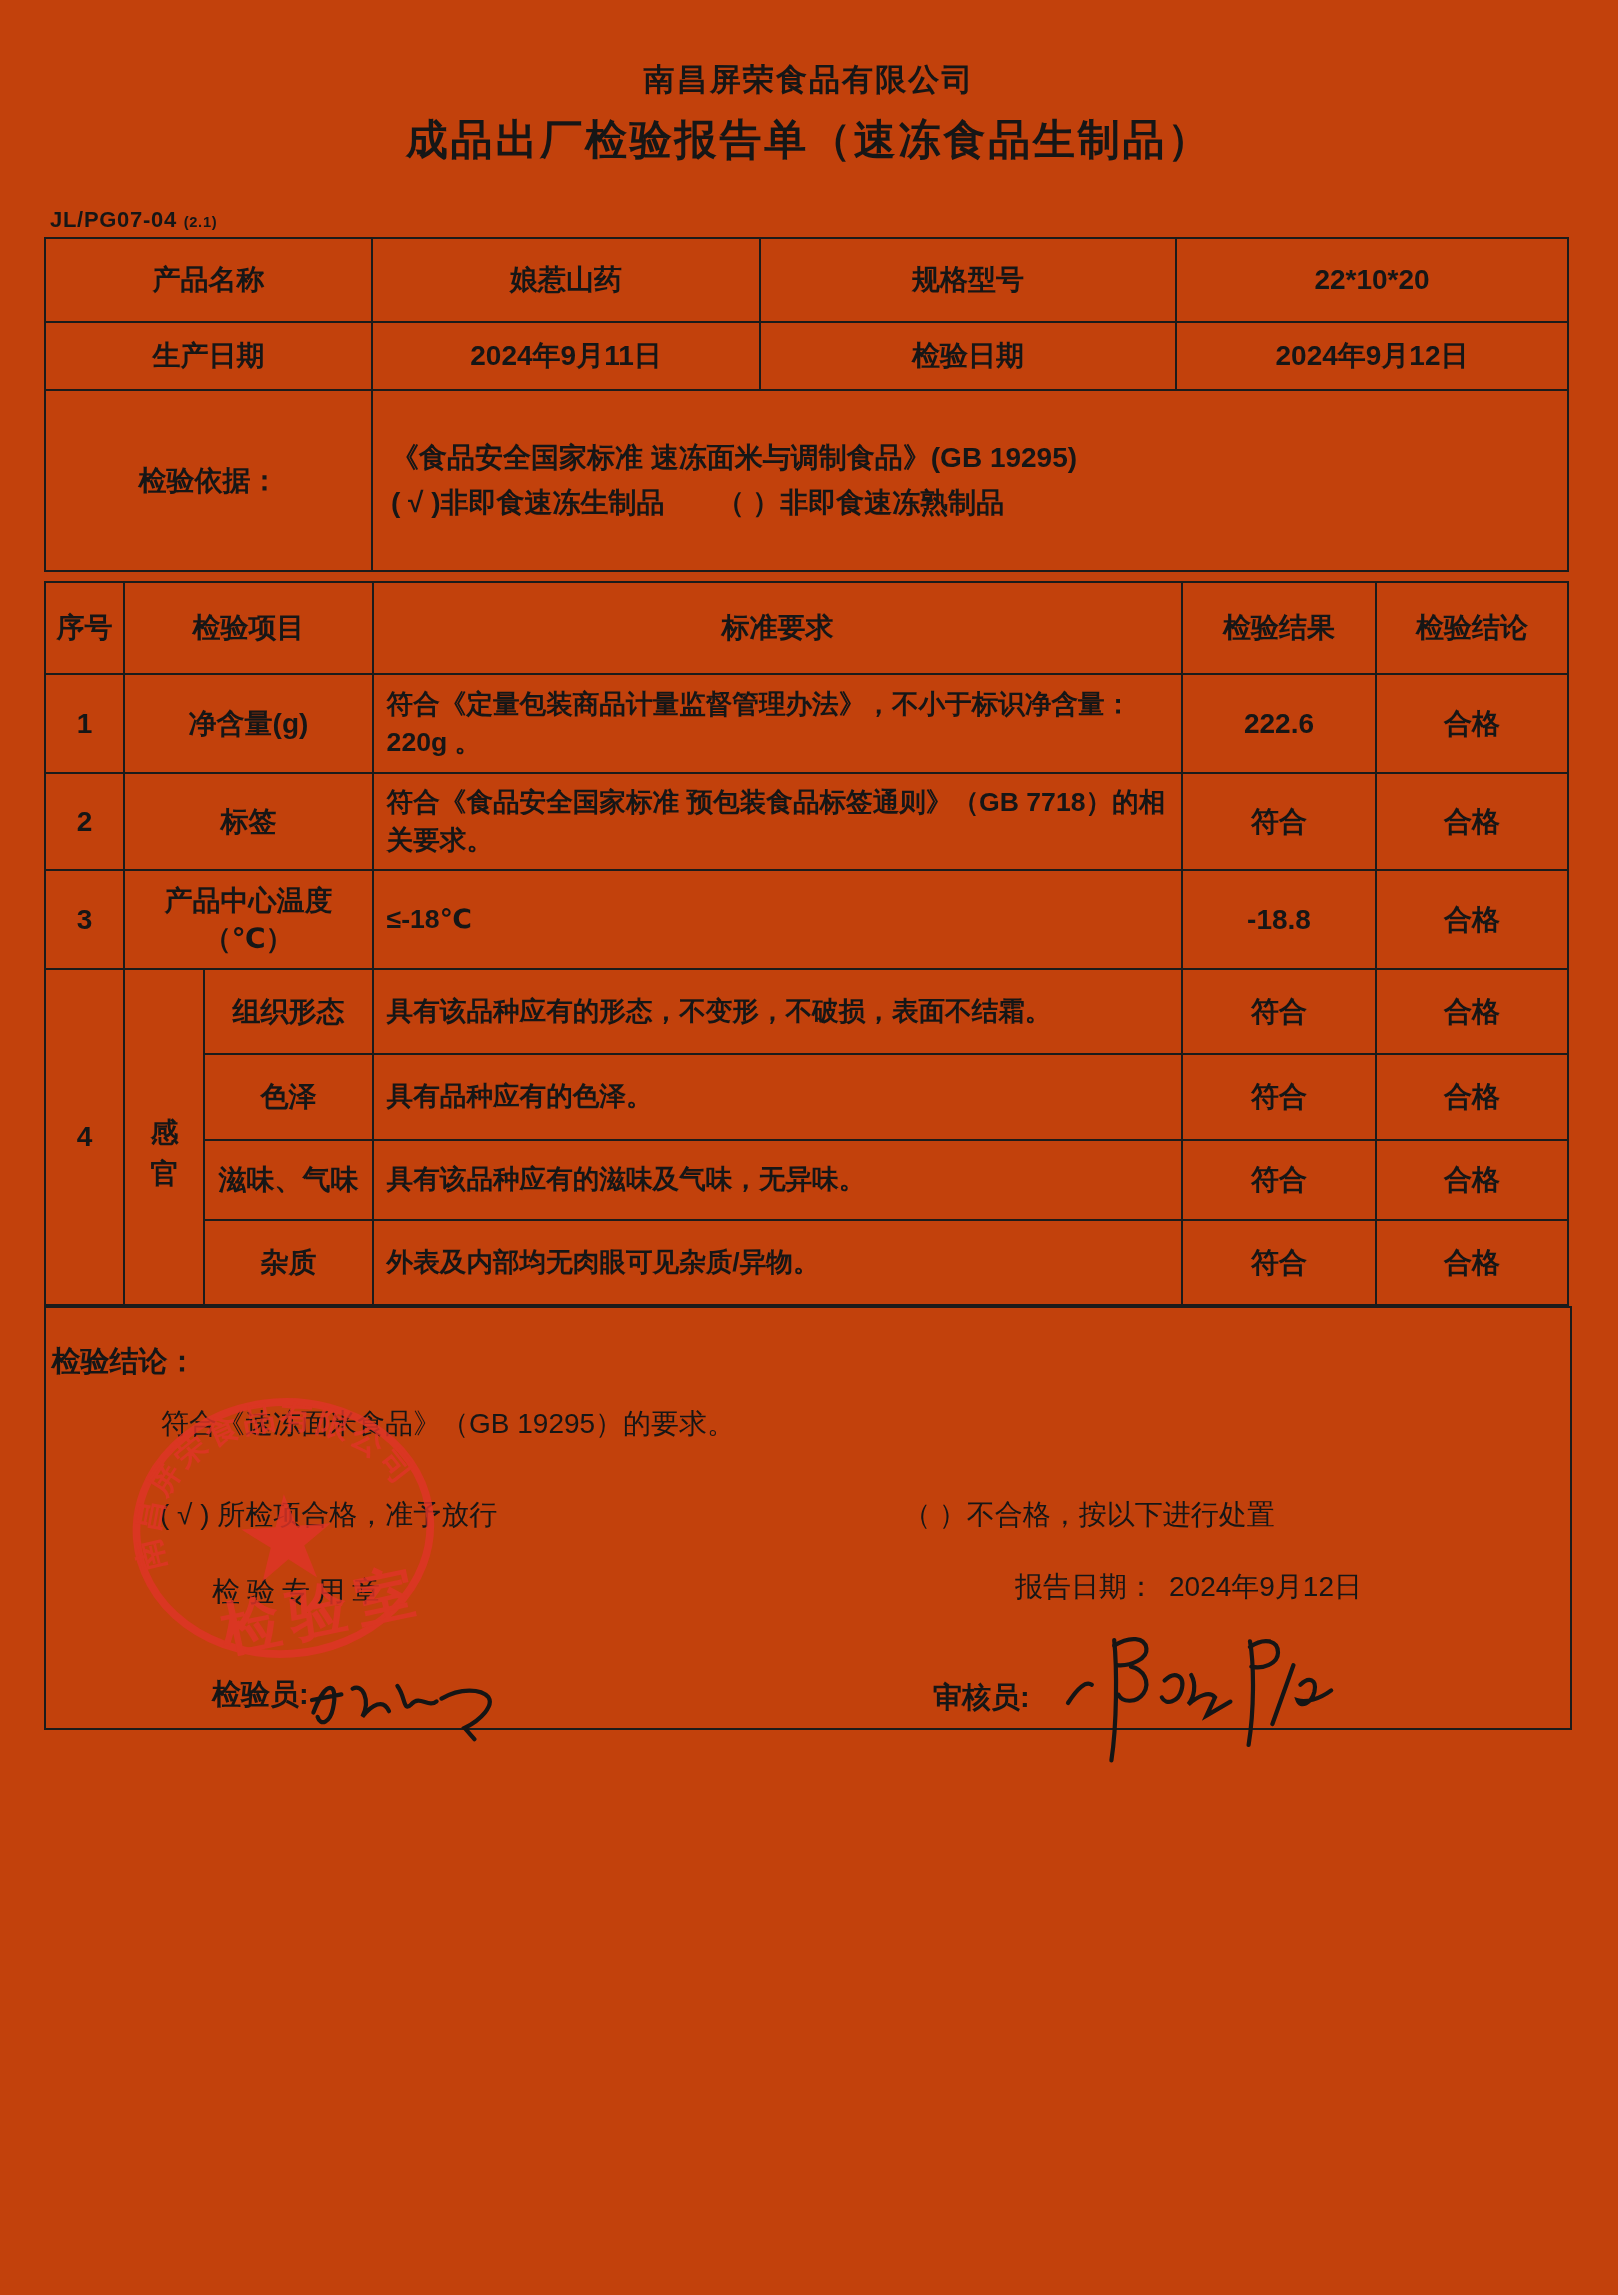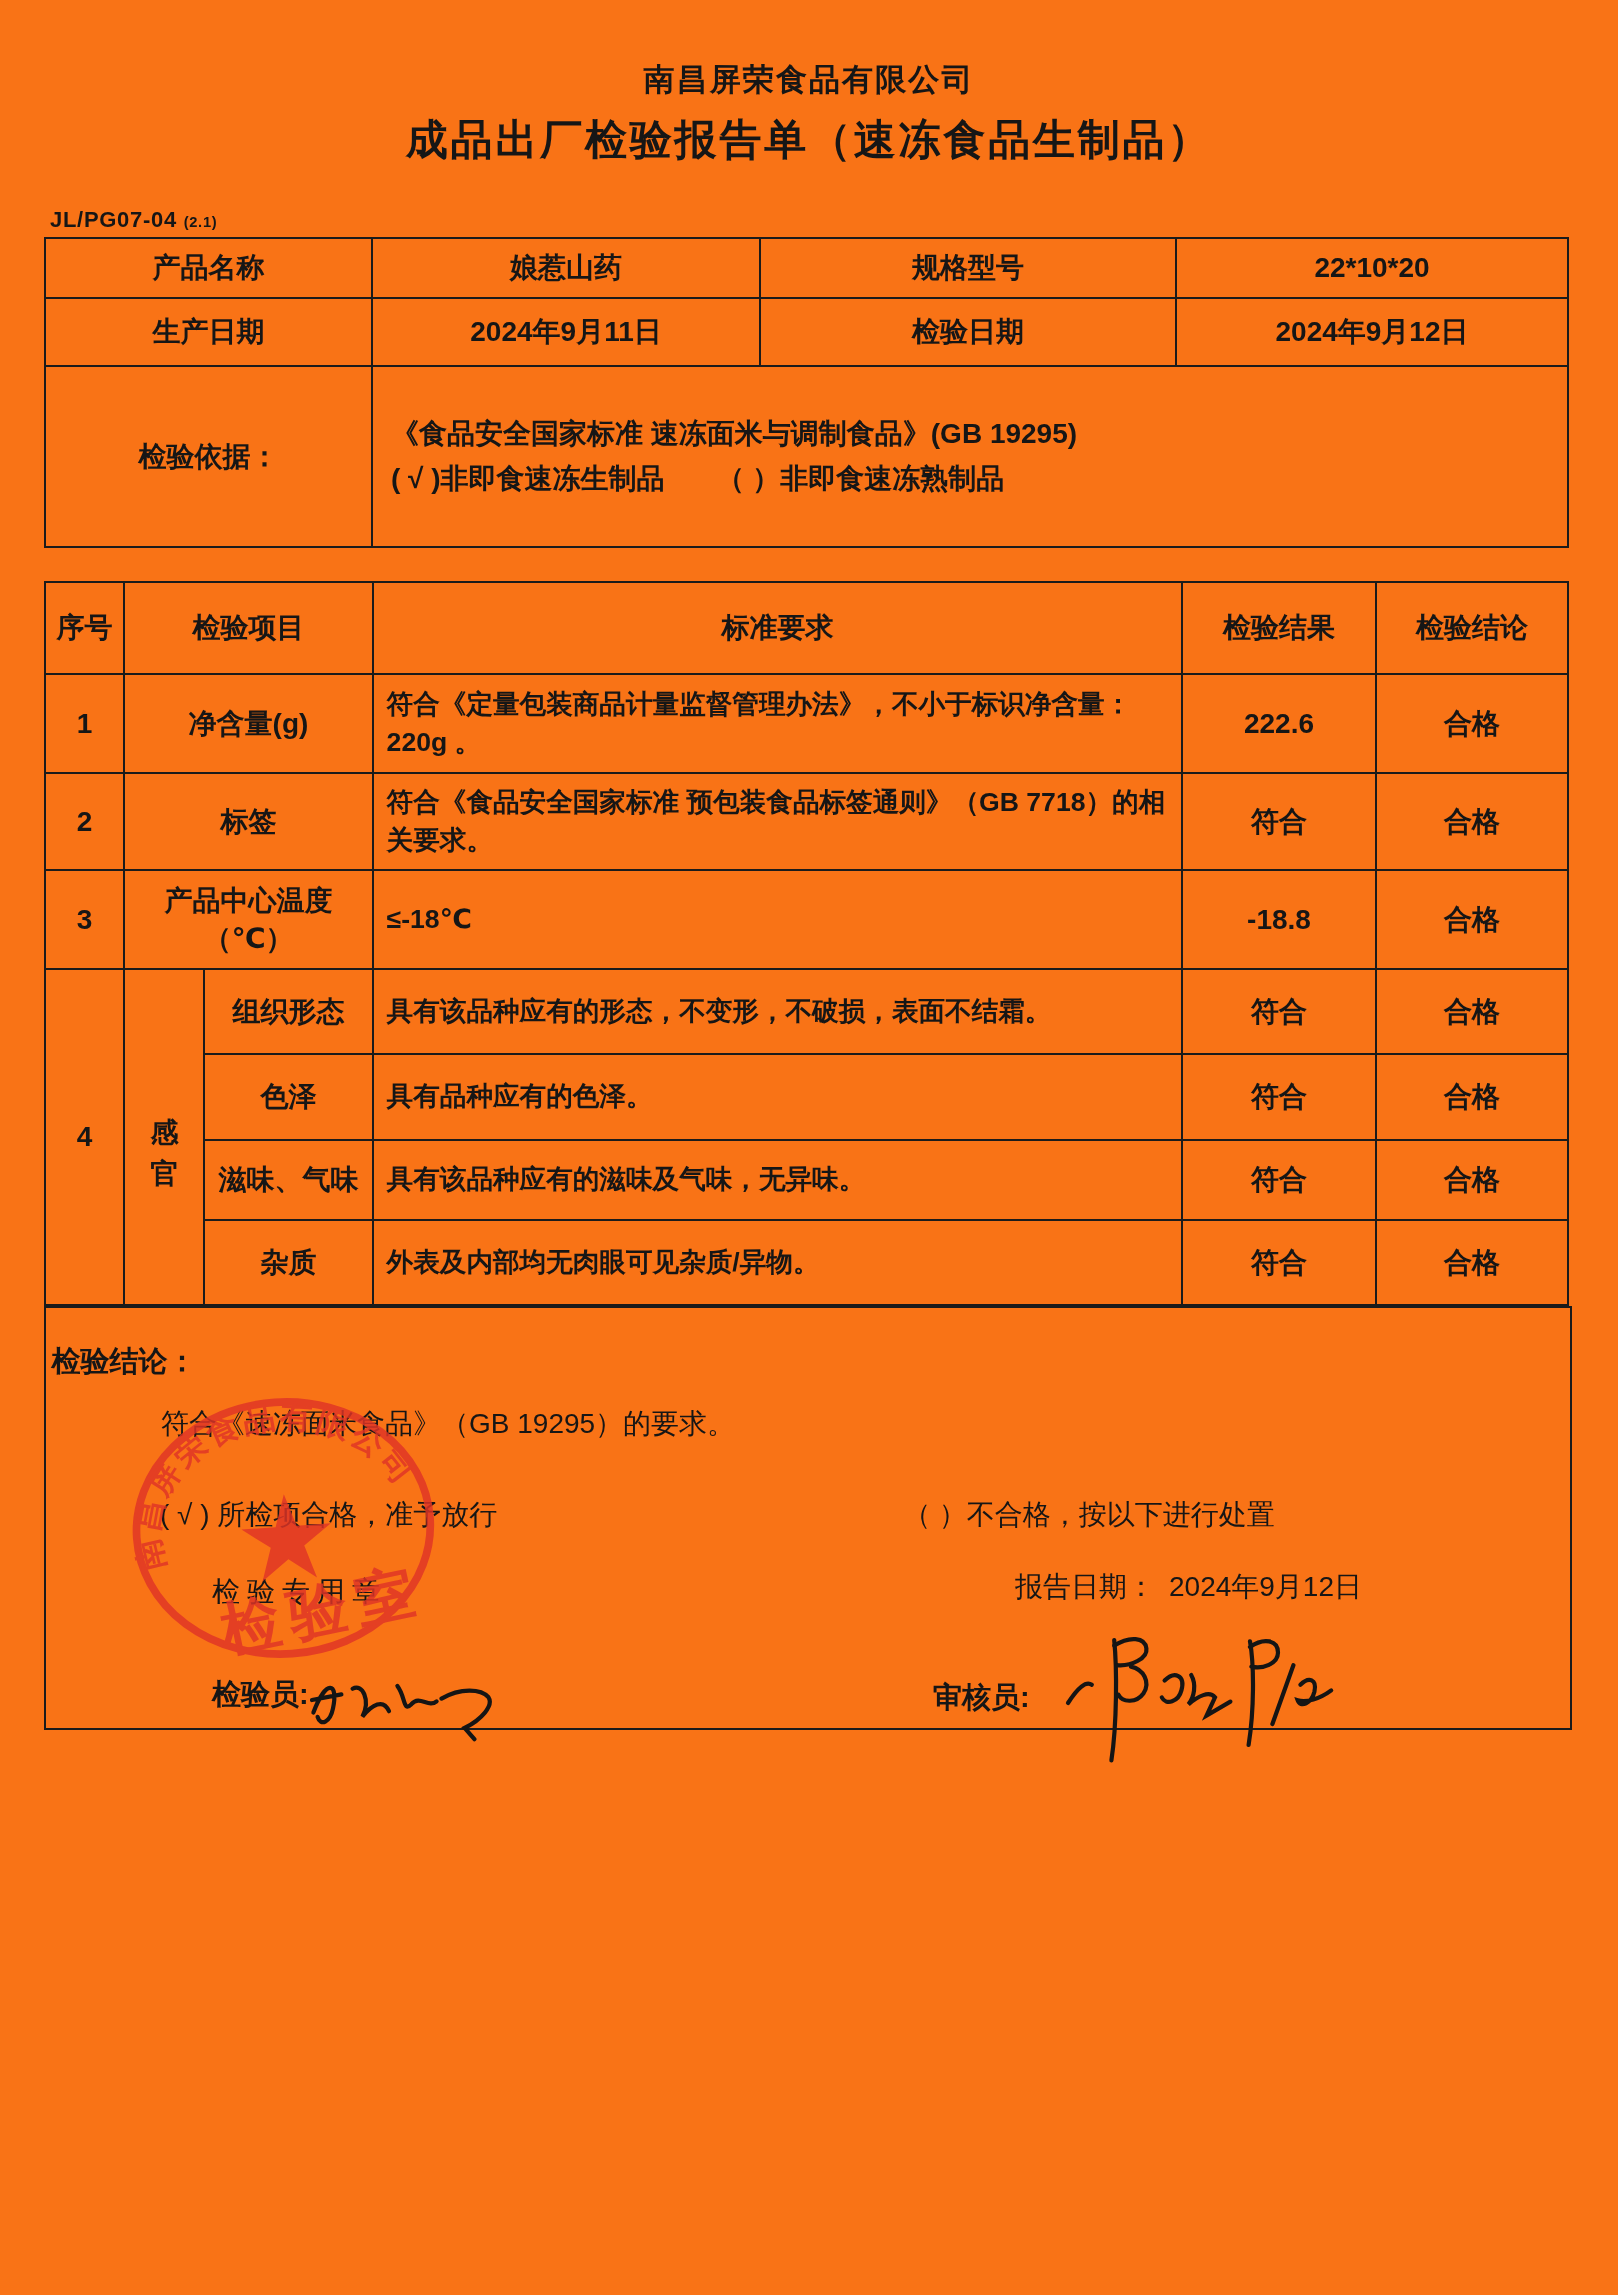--- a/index.html
+++ b/index.html
@@ -1,19 +1,19 @@
 <!DOCTYPE html>
 <html style="font-size:11.2px"><head>
 <meta charset="utf-8">
 <style>
   html,body{margin:0;padding:0;background:#ffffff;}
   .page{
     position:relative;
     width:1618px;height:2295px;
-    background:#f97316;
+    background:#c2410c;
     font-family:"Liberation Sans","DejaVu Sans",sans-serif;
     color:#161616;
     overflow:hidden;
   }
   .company{
     position:absolute;top:59px;left:0;width:100%;
     text-align:center;font-size:31px;font-weight:600;letter-spacing:2.1px;
   }
   .title{
     position:absolute;top:112px;left:0;width:100%;
@@ -68,21 +68,21 @@
   <div class="formcode"><span>JL/PG07-04</span> <span class="ver">(2.1)</span></div>
 
   <table class="t1">
     <colgroup>
         <col style="width:327px">
         <col style="width:388px">
         <col style="width:416px">
         <col style="width:392px">
       </colgroup>
     <tbody>
-        <tr style="height:60px">
+        <tr style="height:84px">
       <td>产品名称</td>
       <td>娘惹山药</td>
       <td>规格型号</td>
       <td>22*10*20</td>
     </tr>
     <tr style="height:68px">
       <td>生产日期</td>
       <td>2024年9月11日</td>
       <td>检验日期</td>
       <td>2024年9月12日</td>

